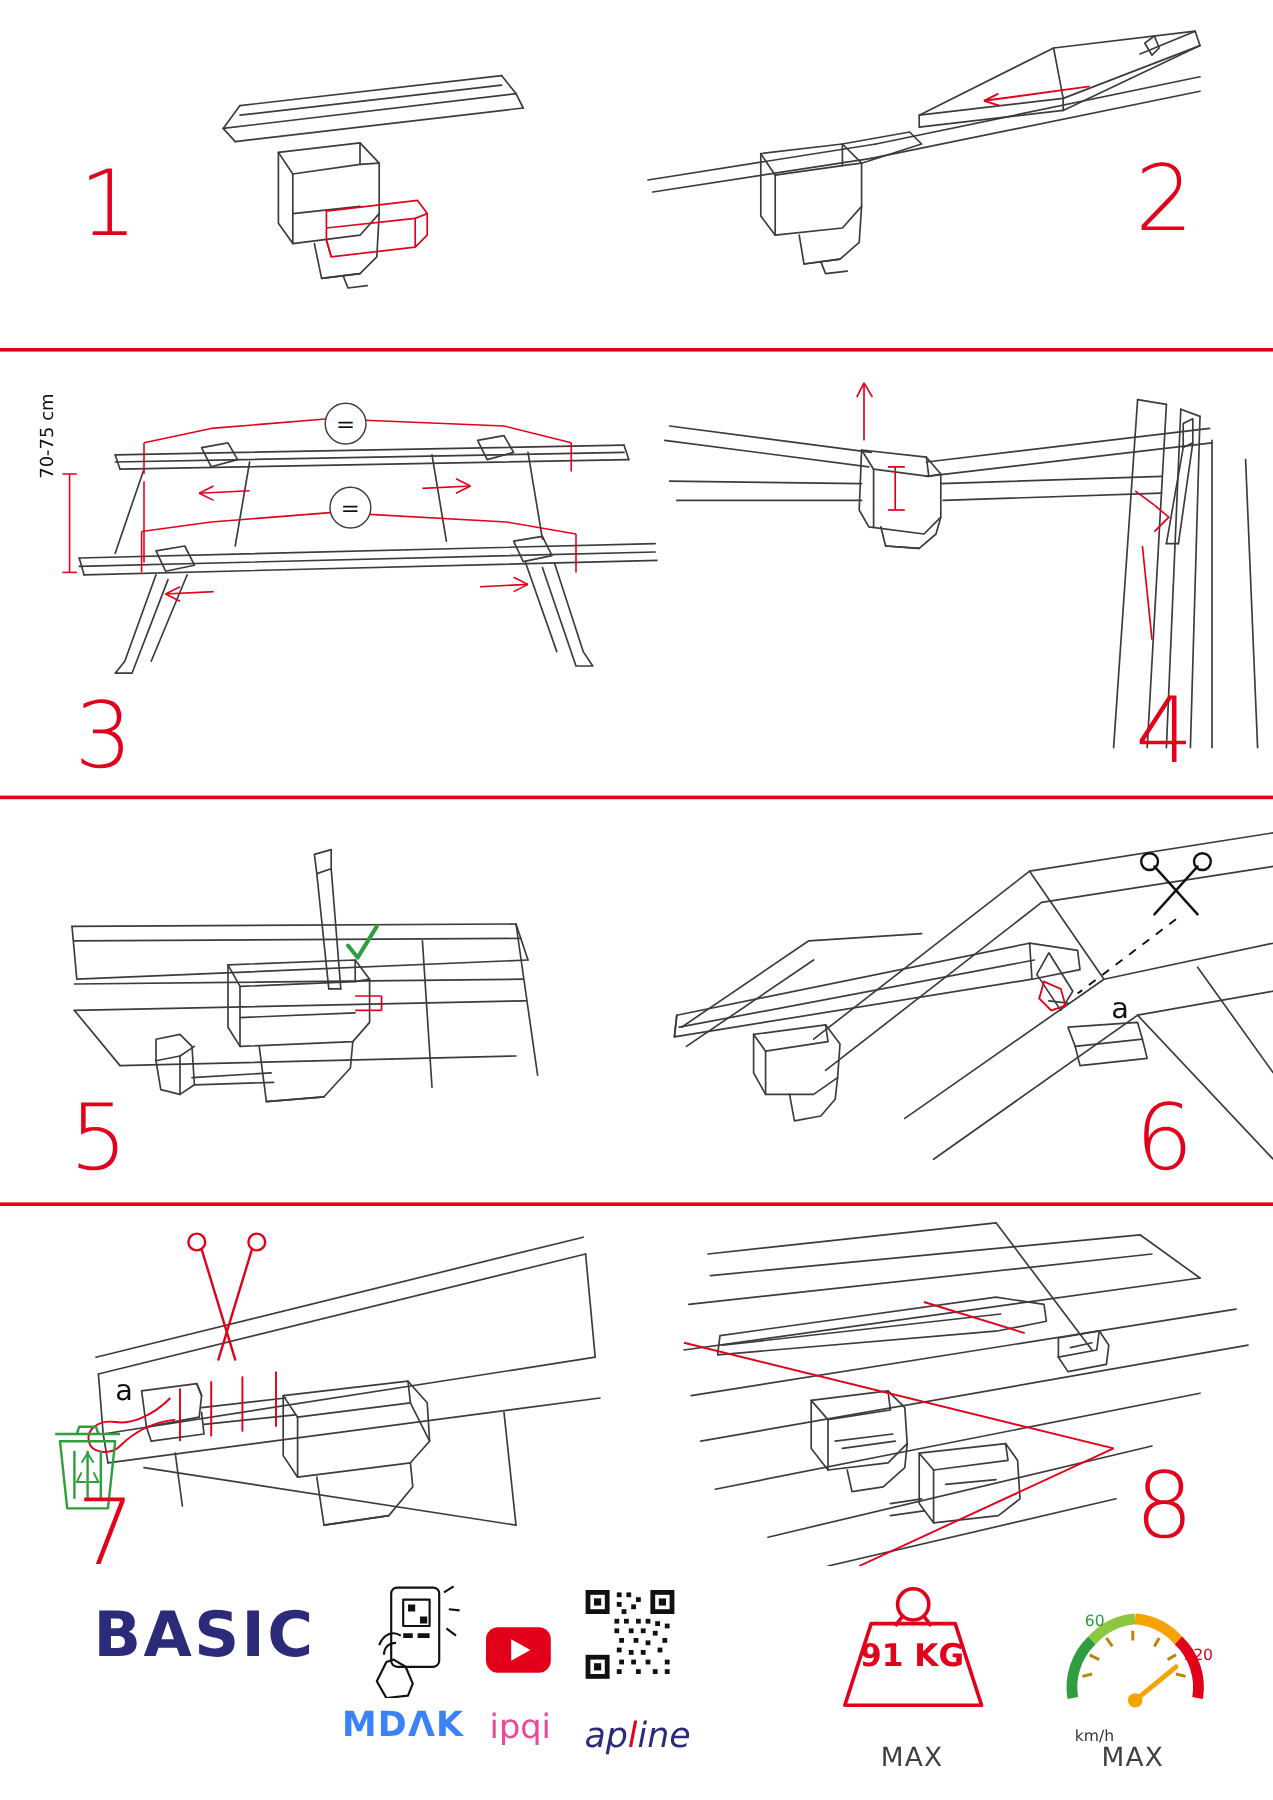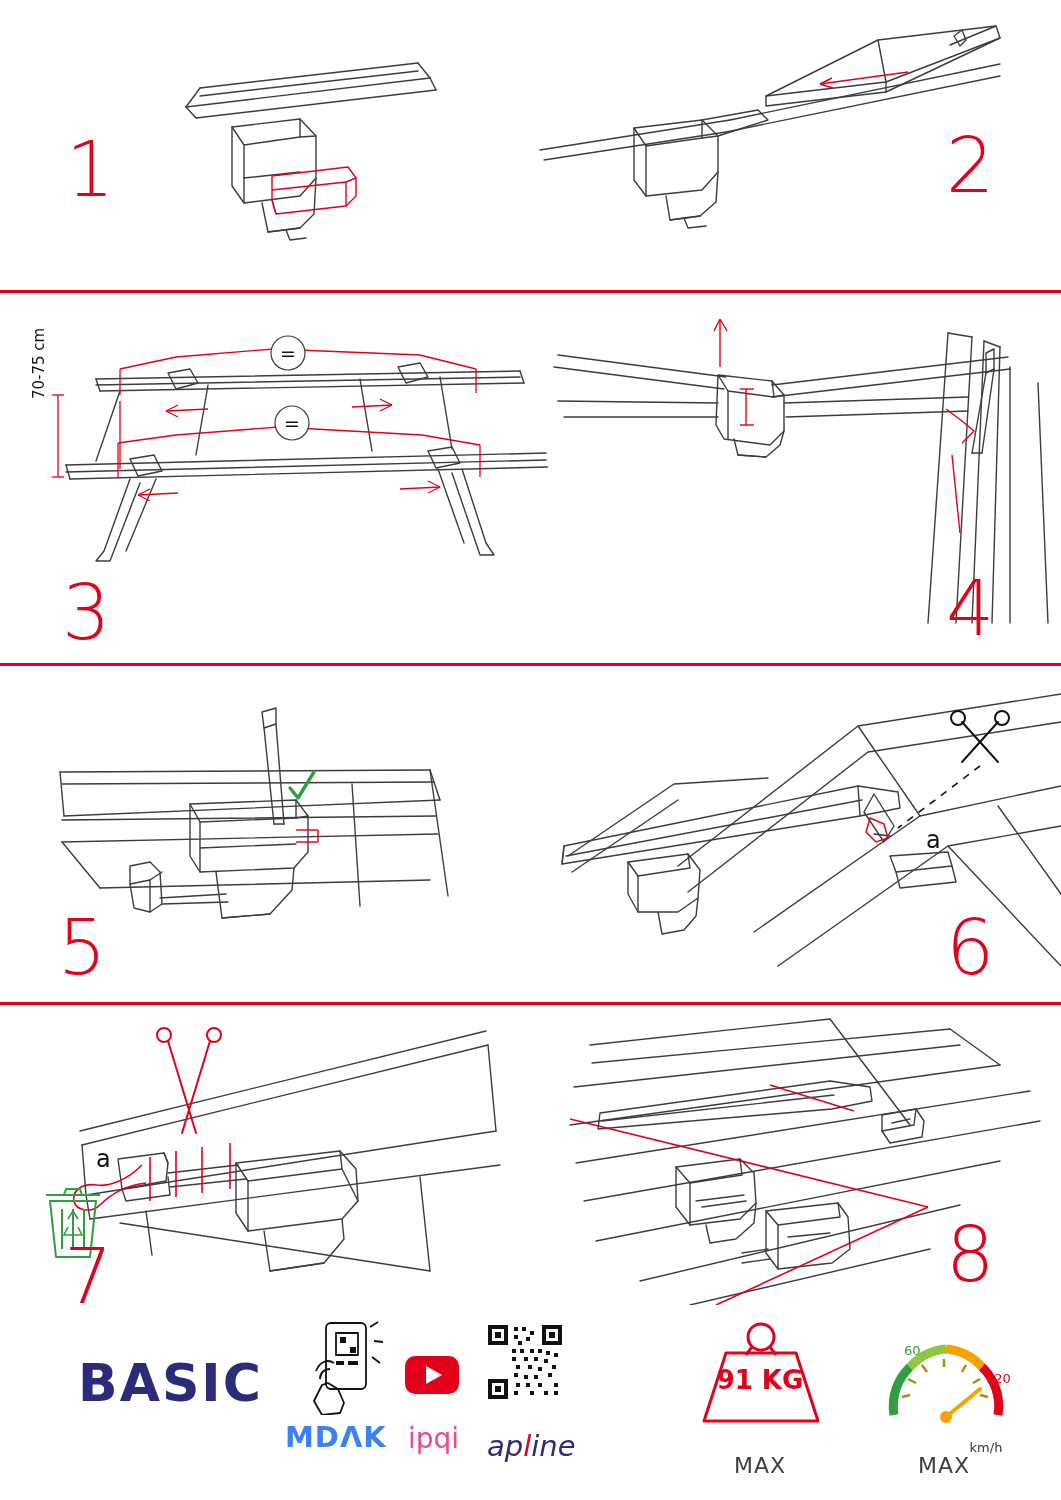--- a/index.html
+++ b/index.html
@@ -50,21 +50,21 @@
   .footer {
     position: absolute;
     left: 0;
     top: 1305px;
     width: 1061px;
     height: 195px;
   }
   .brand-basic {
     position: absolute;
     left: 78px;
-    top: 48px;
+    top: 28px;
     font-family: "DejaVu Sans", sans-serif;
     font-weight: bold;
     font-size: 52px;
     letter-spacing: 2px;
     color: #2b2b7a;
   }
   .brand-accessory {
     position: absolute;
     left: 62px;
     top: 112px;
@@ -118,21 +118,21 @@
   }
   .max-label {
     position: absolute;
     font-family: "DejaVu Sans", sans-serif;
     font-size: 22px;
     color: #404040;
     letter-spacing: 1px;
   }
   .kmh-label {
     position: absolute;
-    left: 926px;
+    left: 852px;
     top: 135px;
     width: 120px;
     text-align: center;
     font-family: "DejaVu Sans", sans-serif;
     font-size: 13px;
     color: #333;
   }
   .dim-label {
     position: absolute;
     font-family: "DejaVu Sans", sans-serif;

